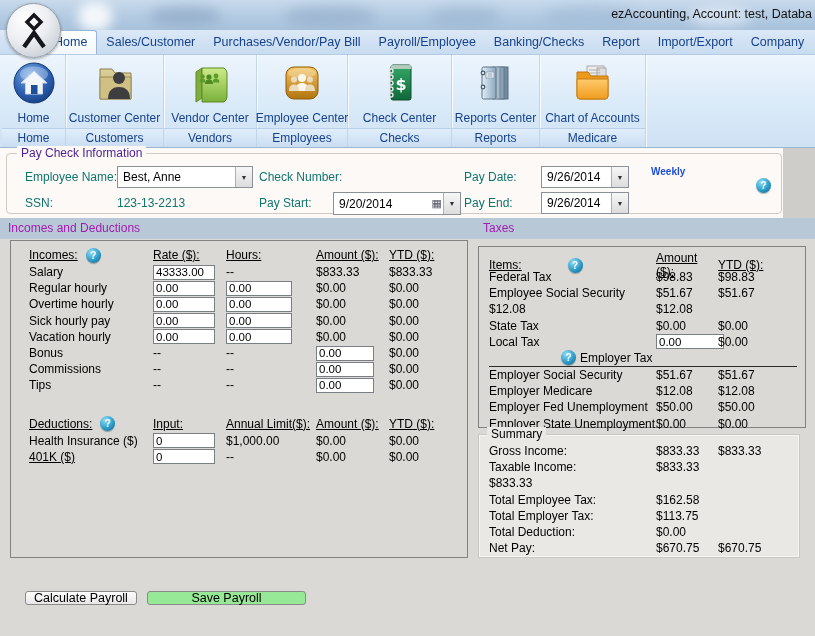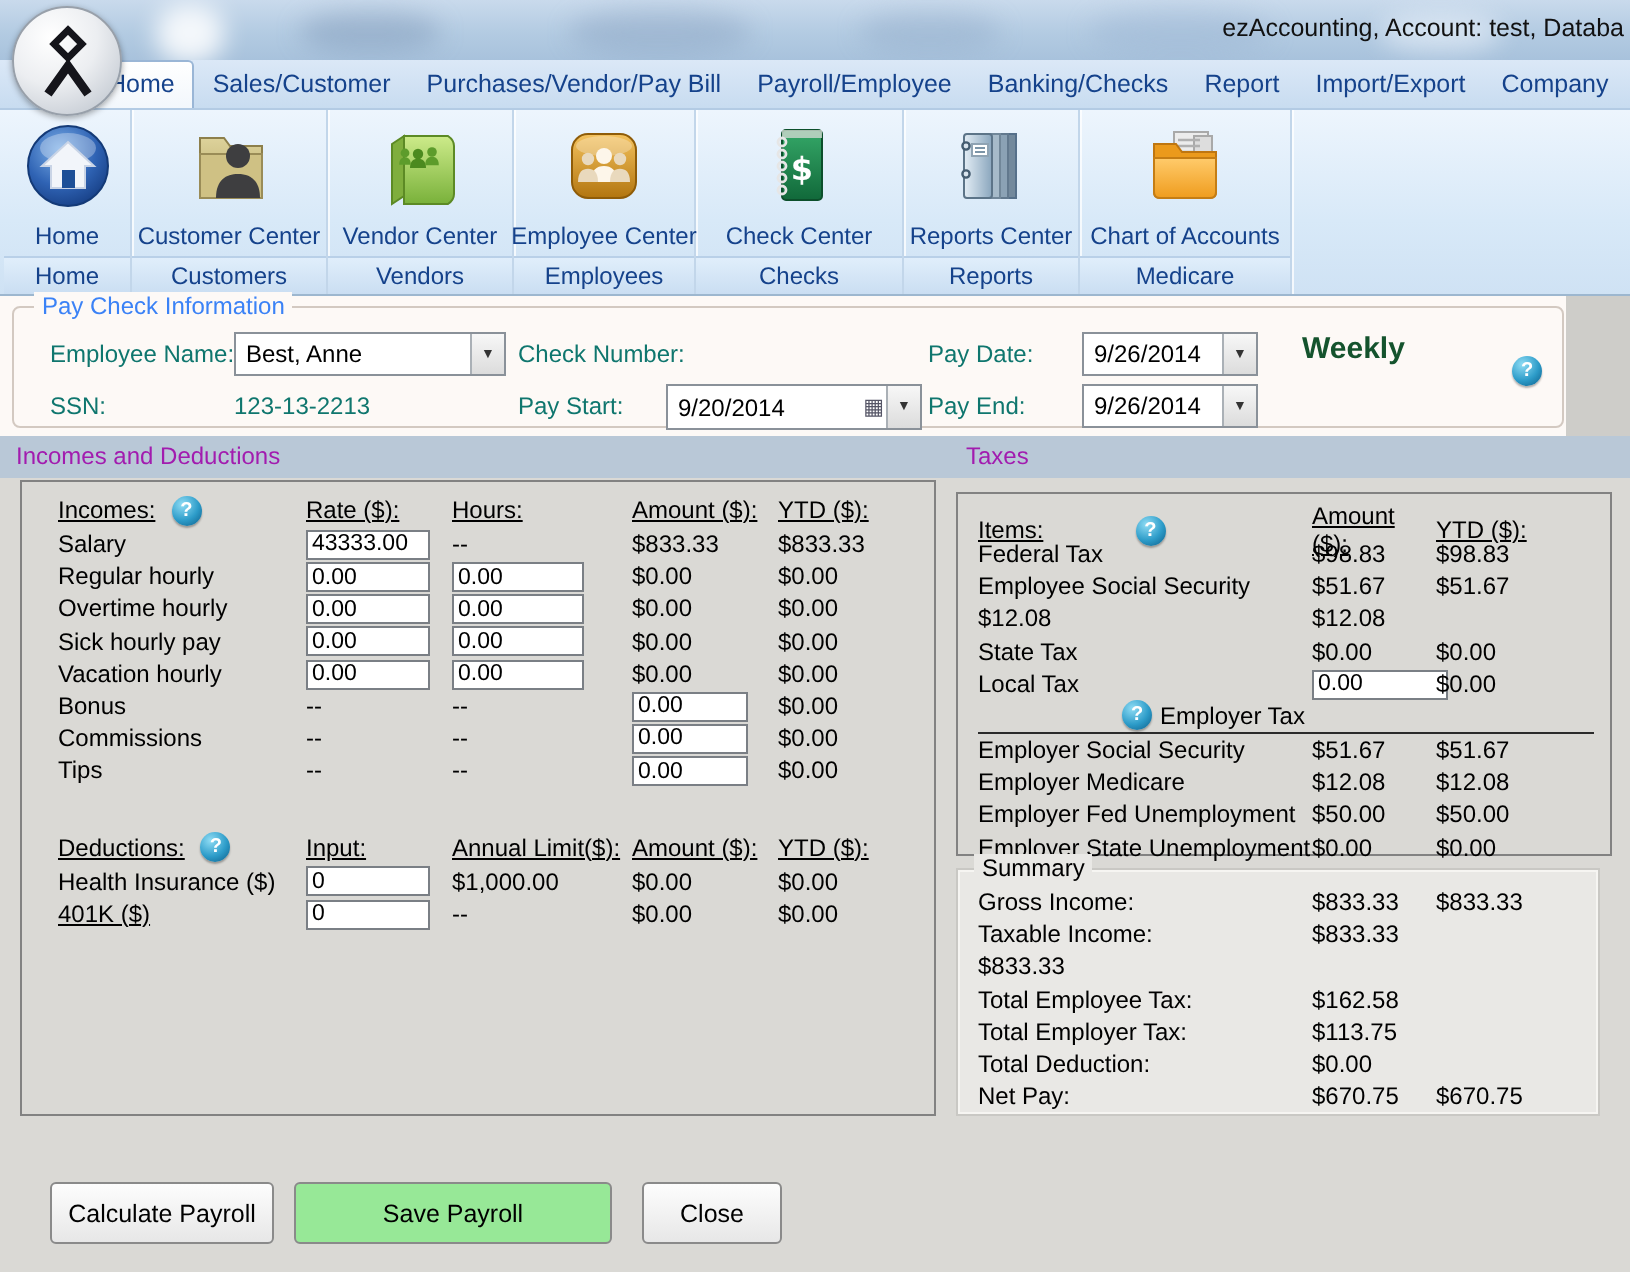--- a/index.html
+++ b/index.html
@@ -43,30 +43,30 @@
   .cell .lab { height:15px; font-size:12px; color:#15428b; white-space:nowrap; }
   .cell .grp { margin-top:2px; height:19px; width:100%; font-size:12px; color:#15428b;
                background:linear-gradient(180deg,#e0eefb,#cadef2); border-top:1px solid #b9d0e8;
                display:flex; align-items:center; justify-content:center; }
 
   
   .pc-white { position:absolute; left:0; top:148px; width:783px; height:70px; background:#fdf9f6; }
   .pc-gray  { position:absolute; left:783px; top:148px; width:32px; height:70px; background:#cecdc9; }
   .pc-box { position:absolute; left:6px; top:153px; width:776px; height:61px;
             border:1px solid #d3c9c1; border-radius:4px; }
-  .pc-legend { position:absolute; left:10px; top:-8px; background:#fdf9f6; padding:0 4px; font-size:12px; color:#3b82f6; }
+  .pc-legend { position:absolute; left:10px; top:-8px; background:#fdf9f6; padding:0 4px; font-size:12px; color:#4c1d95; }
   .fl { position:absolute; font-size:12px; color:#0f766e; white-space:nowrap; }
   .combo { position:absolute; background:#fff; border:1px solid #8a9199; display:flex;
            align-items:center; font-size:12px; }
   .combo .val { flex:1; padding-left:5px; white-space:nowrap; overflow:hidden; }
   .combo .arrowbtn { width:17px; align-self:stretch; background:linear-gradient(180deg,#f7f7f7,#dcdcdc);
            border-left:1px solid #aab0b6; display:flex; align-items:center; justify-content:center; }
   .combo .arrowbtn::after { content:"▼"; font-size:7px; color:#333; }
   .calglyph { font-size:11px; color:#556; margin-right:1px; }
-  .weekly { position:absolute; font-size:15px; font-weight:bold; color:#14532d; }
+  .weekly { position:absolute; font-size:10px; font-weight:bold; color:#1d4ed8; }
   .help { width:15px; height:15px; border-radius:50%; flex:0 0 auto;
           background:radial-gradient(circle at 35% 28%, #8fdcf4 0%, #2d9cc9 55%, #0b5c88 100%);
           color:#fff; font-size:10px; font-weight:bold; display:inline-flex; align-items:center;
           justify-content:center; box-shadow:0 1px 1px rgba(0,0,0,.3); }
   .help::after { content:"?"; }
 
   
   .section-bar { position:absolute; left:0; top:218px; width:815px; height:21px; background:#b9c8d7; }
   .section-bar span { position:absolute; top:3px; font-size:12px; color:#a21caf; }
 
@@ -88,21 +88,21 @@
   .w62{width:62px;} .w66{width:66px;} .w58{width:58px;} .w68{width:68px;}
   .spacer20 { height:21px; }
 
   
   .sum-box { position:absolute; left:478px; top:434px; width:322px; height:124px;
              background:#e9e8e5; border:1px solid #c9c8c4; box-shadow:inset 0 0 0 1px #f6f5f2;
              padding:8px 0 0 10px; }
   .sum-legend { position:absolute; left:8px; top:-8px; background:#e9e8e5; padding:0 4px; font-size:12px; }
 
   
-  .btn { position:absolute; top:591px; height:31px; border:1px solid #8a8a8a; border-radius:3px;
+  .btn { position:absolute; top:591px; height:14px; border:1px solid #8a8a8a; border-radius:3px;
          background:linear-gradient(180deg,#fdfdfd,#e7e7e7); font-size:12.5px; color:#000;
          display:flex; align-items:center; justify-content:center; cursor:default;
          font-family:"Liberation Sans",sans-serif; }
   .btn-save { background:#97e897; }
 </style>
 </head>
 <body>
 
 <svg width="0" height="0" style="position:absolute" aria-hidden="true">
   <defs>
@@ -522,15 +522,14 @@
     </div>
     <div class="trow">
       <span>Net Pay:</span>
       <span>$670.75</span>
       <span>$670.75</span>
     </div>
   </div>
 
   <button class="btn" style="left:25px; width:112px">Calculate Payroll</button>
   <button class="btn btn-save" style="left:147px; width:159px">Save Payroll</button>
-  <button class="btn" style="left:321px; width:70px">Close</button>
 
 </div>
 
 </body></html>

